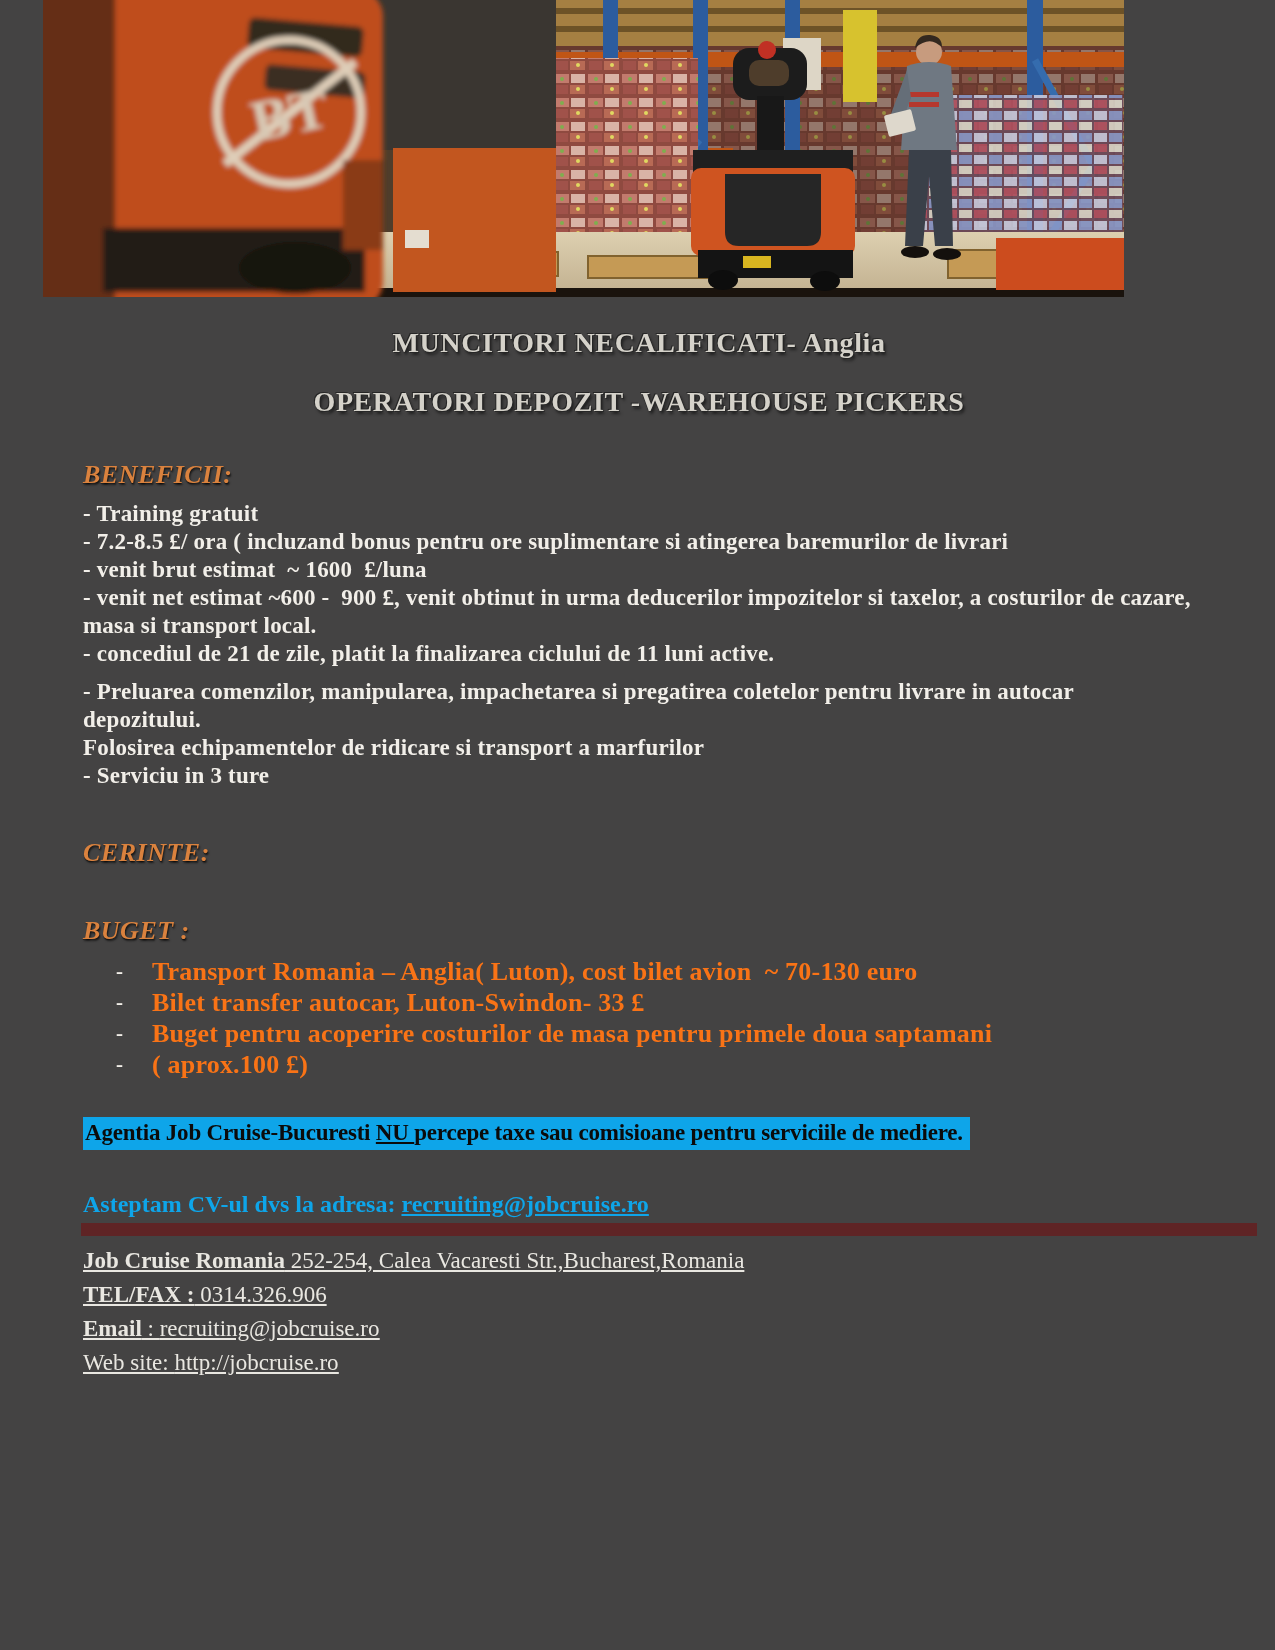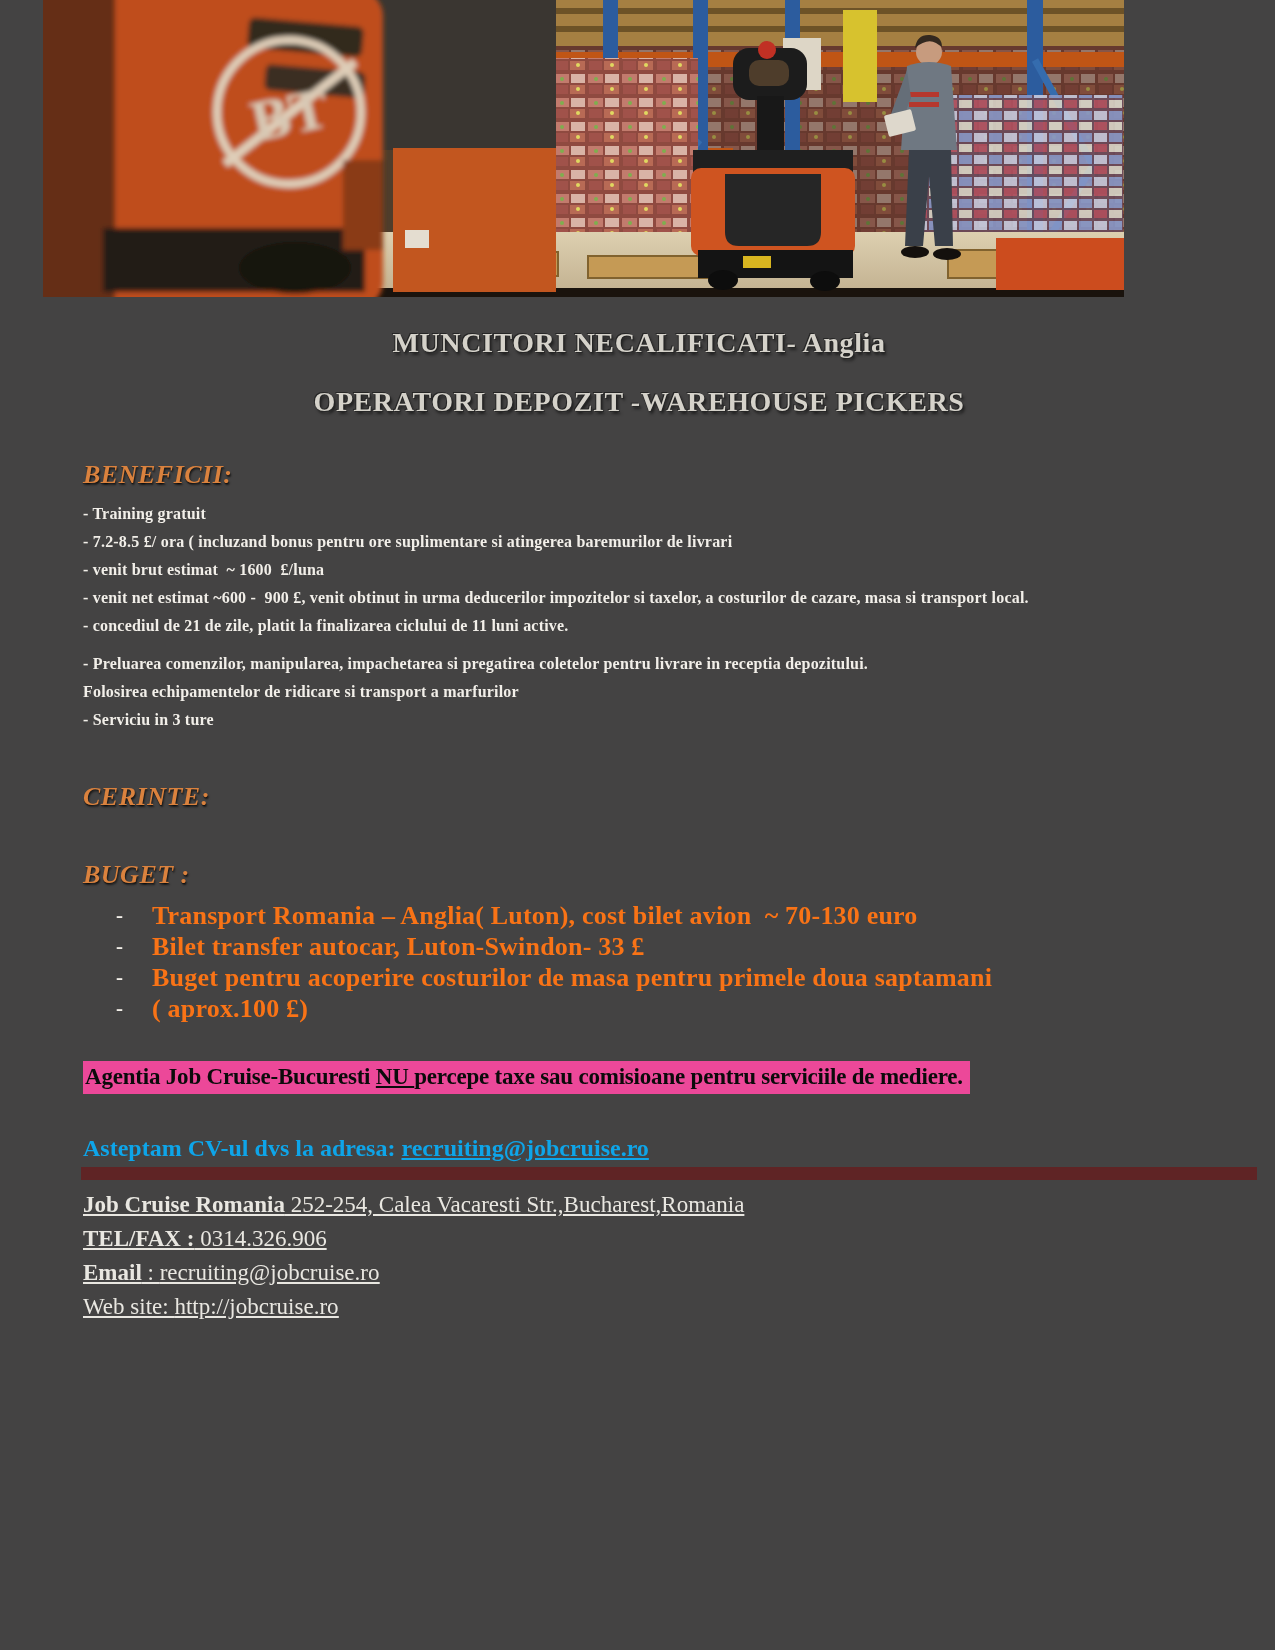--- a/index.html
+++ b/index.html
@@ -22,36 +22,36 @@
   .title2{margin-top:27px;}
   .sec-heading{
     font-size:26px;line-height:30px;font-style:italic;font-weight:700;
     color:#da823e;letter-spacing:.5px;
     text-shadow:1px 2px 2px rgba(0,0,0,.65), 0 1px 0 rgba(0,0,0,.4);
   }
   .sec-beneficii{margin-top:42px;font-style:italic;}
   .sec-gap{margin-top:48px;}
   .sec-lines{margin-top:10px;}
   .line{
-    font-size:16px;line-height:28px;font-weight:700;color:#f2efe9;
+    font-size:23px;line-height:28px;font-weight:700;color:#f2efe9;
     white-space:pre-wrap;letter-spacing:.2px;
   }
   .buget-list{margin-top:10px;}
   .buget-row{display:flex;align-items:flex-start;}
   .buget-marker{
     width:36px;padding-left:33px;flex:none;
     font-size:21px;line-height:31px;font-weight:700;color:#f2efe9;
   }
   .buget-text{
     font-size:26px;line-height:31px;font-weight:700;color:#f97316;
     white-space:pre-wrap;letter-spacing:.2px;
   }
   .notice{
     display:inline-block;margin-top:37px;
-    background:#ec4899;color:#0b0b0b;
+    background:#0ea5e9;color:#0b0b0b;
     font-size:23px;line-height:30px;font-weight:700;
     padding:1px 7px 2px 2px;white-space:pre-wrap;letter-spacing:-.2px;
   }
   .notice .u{text-decoration:underline;}
   .cv-line{
     margin-top:39px;font-size:24px;line-height:30px;font-weight:700;
     color:#0ea5e9;white-space:pre-wrap;
   }
   .cv-line .link{text-decoration:underline;}
   .red-bar{margin-top:4px;margin-left:-2px;width:1176px;height:13px;background:#5f2425;}
@@ -189,21 +189,21 @@
     <div class="sec-lines">
       <div class="line">- Training gratuit</div>
       <div class="line">- 7.2-8.5 £/ ora ( incluzand bonus pentru ore suplimentare si atingerea baremurilor de livrari</div>
       <div class="line">- venit brut estimat  ~ 1600  £/luna</div>
       <div class="line">- venit net estimat ~600 -  900 £, venit obtinut in urma deducerilor impozitelor si taxelor, a costurilor de cazare, masa si transport local.</div>
       <div class="line">- concediul de 21 de zile, platit la finalizarea ciclului de 11 luni active.</div>
     </div>
 
     
     <div class="sec-lines">
-      <div class="line">- Preluarea comenzilor, manipularea, impachetarea si pregatirea coletelor pentru livrare in receptia depozitului.</div>
+      <div class="line">- Preluarea comenzilor, manipularea, impachetarea si pregatirea coletelor pentru livrare in autocar depozitului.</div>
       <div class="line">Folosirea echipamentelor de ridicare si transport a marfurilor</div>
       <div class="line">- Serviciu in 3 ture</div>
     </div>
 
     
     <div class="sec-heading sec-gap">CERINTE:</div>
 
     
     <div class="sec-heading sec-gap">BUGET :</div>
     <div class="buget-list">

